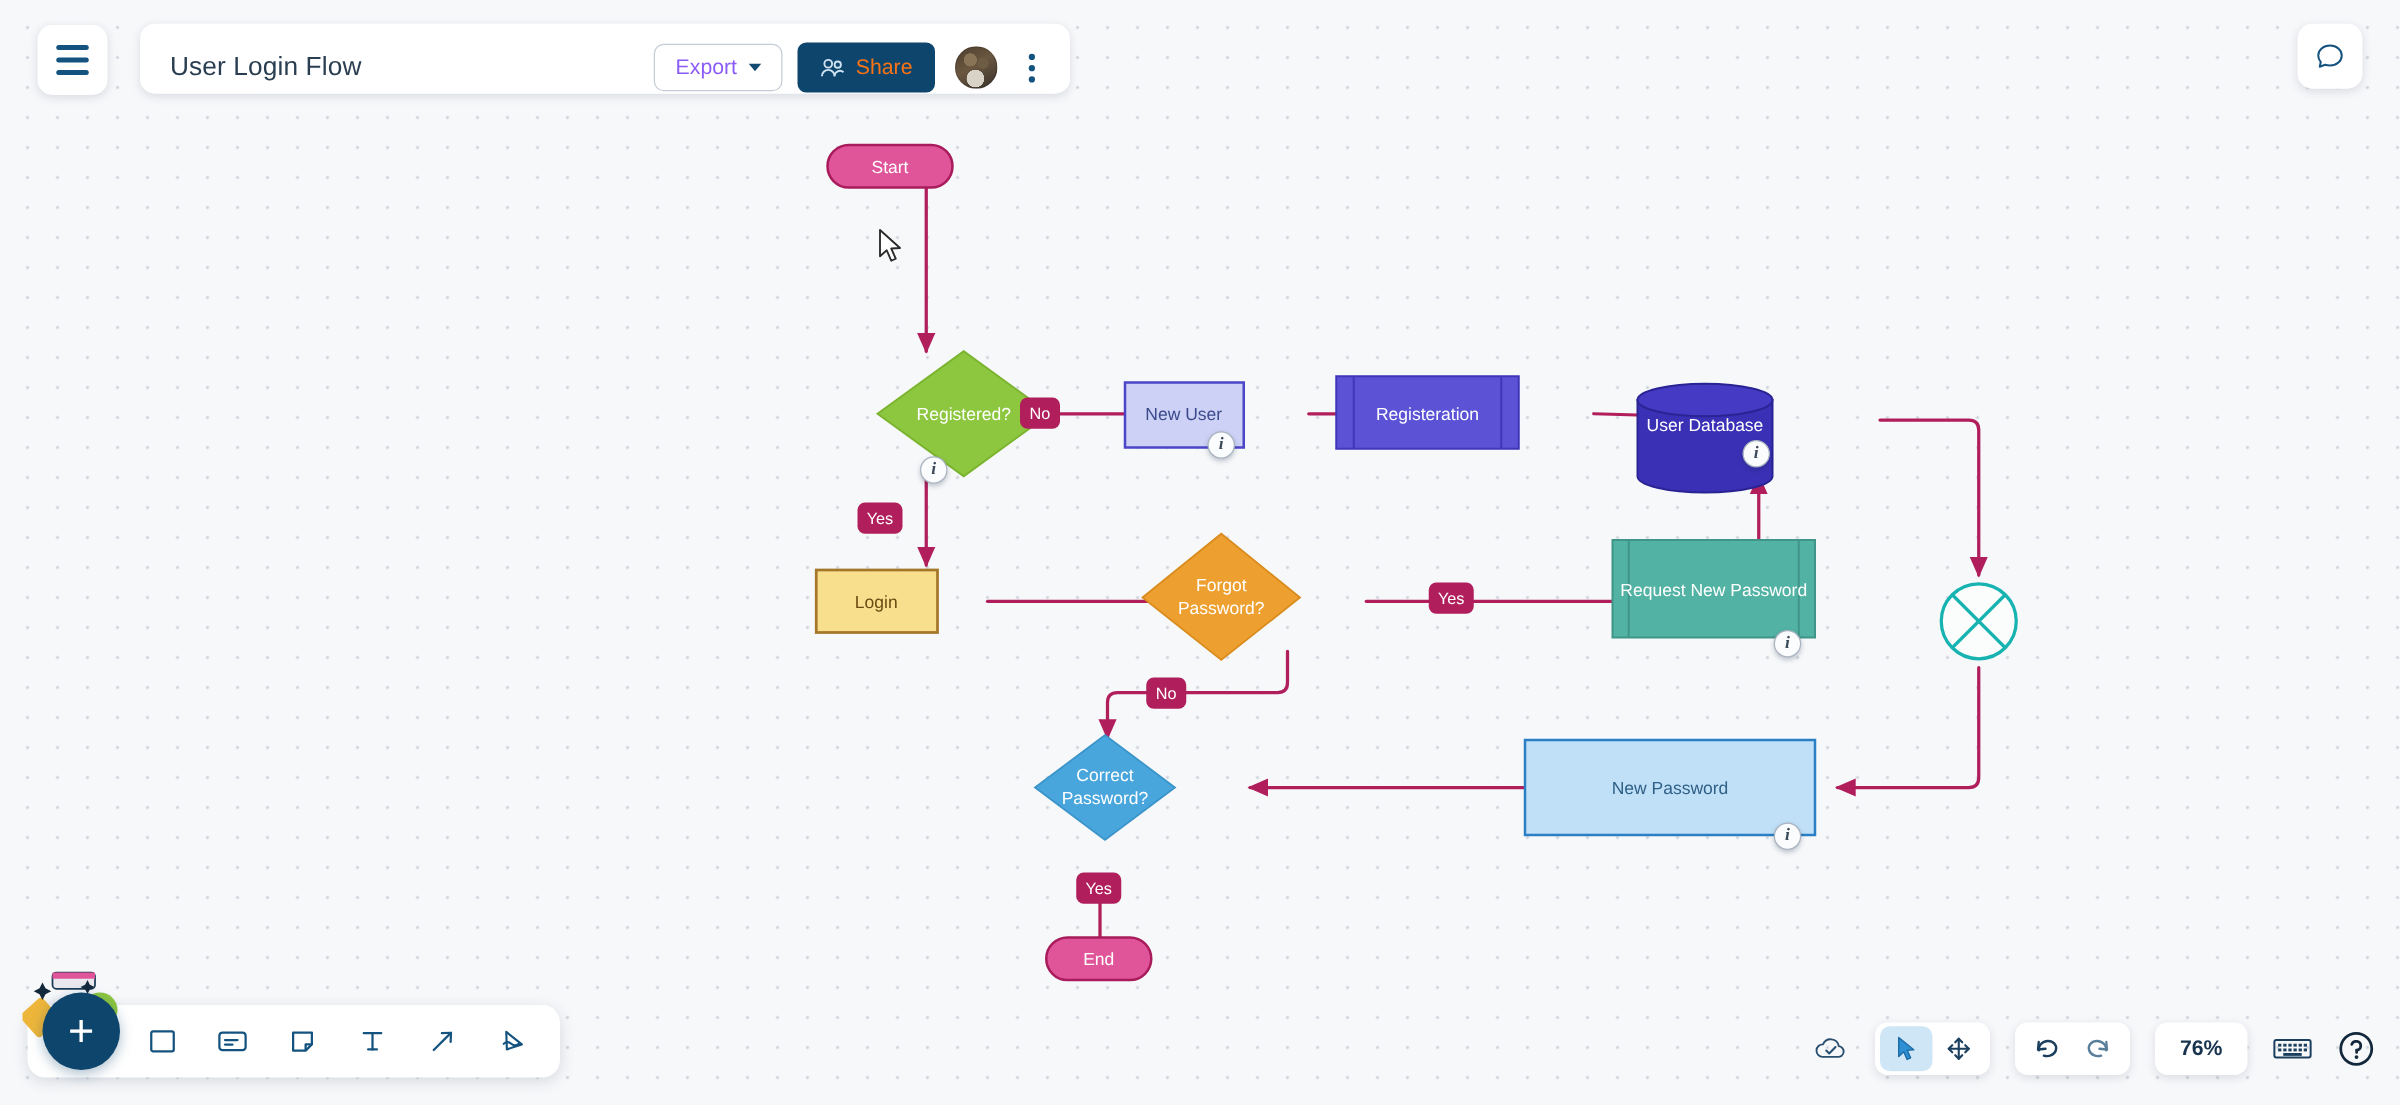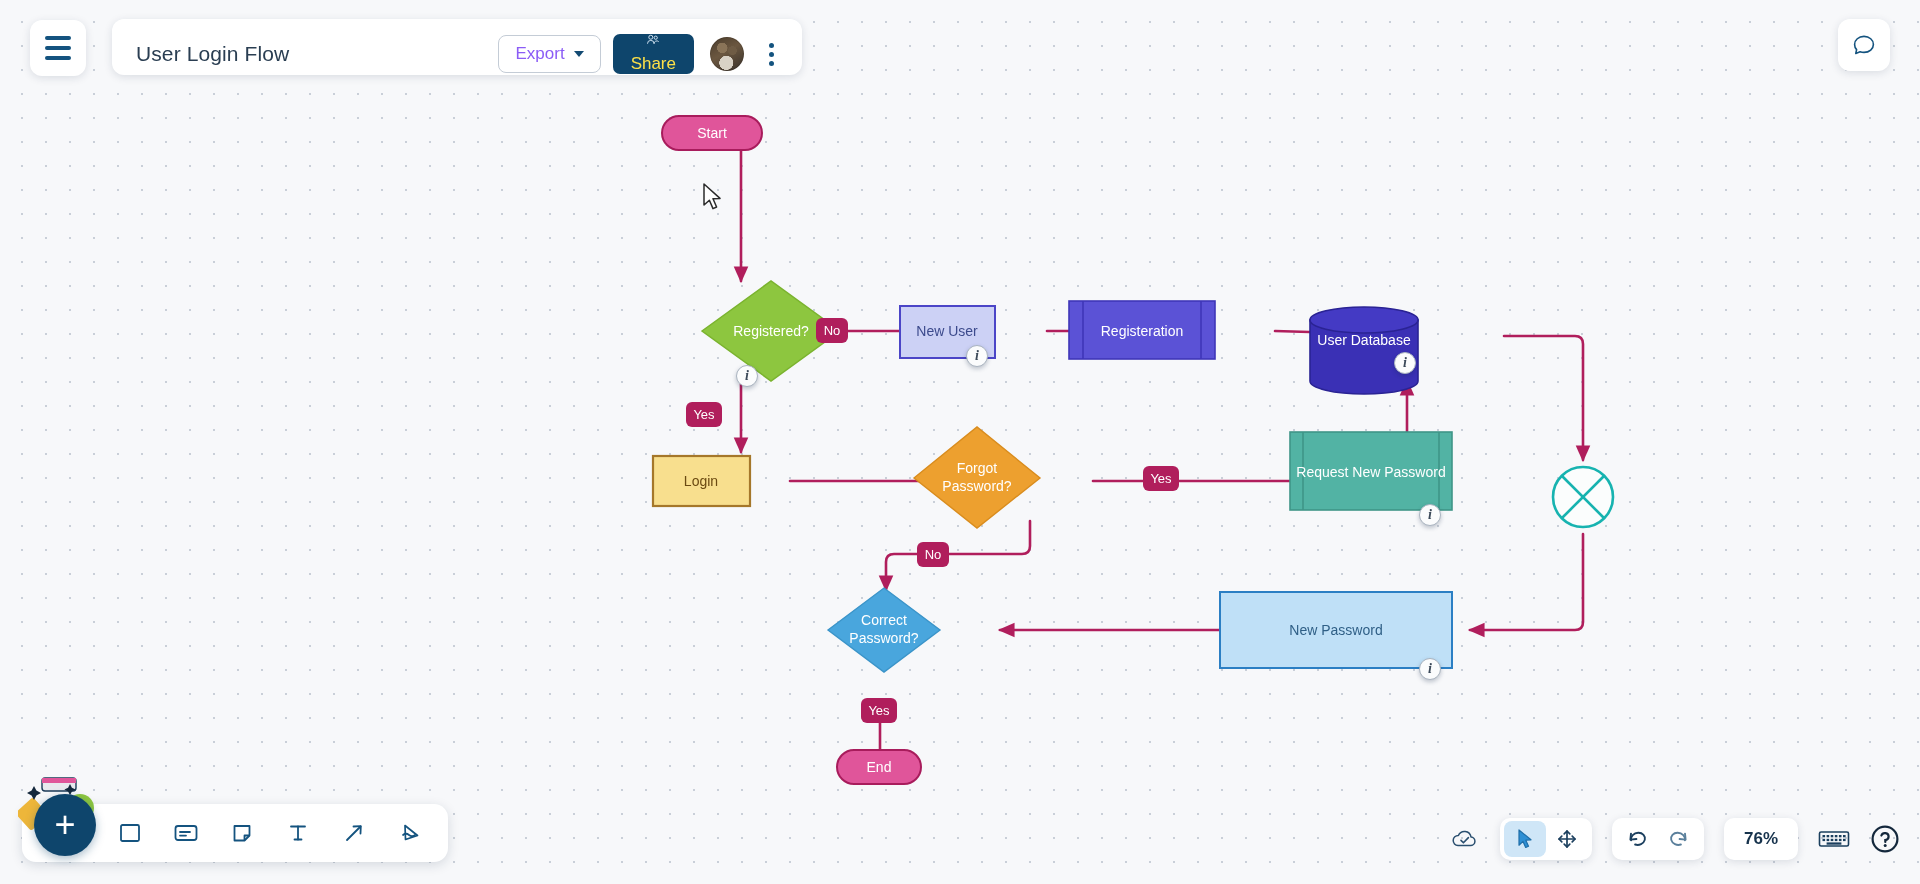--- a/index.html
+++ b/index.html
@@ -28,21 +28,21 @@
     box-shadow: 0 2px 8px rgba(20,40,70,.13);
     display: flex; flex-direction: column;
     align-items: center; justify-content: center; gap: 6px;
     cursor: pointer;
   }
   #hamburger i { display:block; width: 26px; height: 4px; border-radius: 2px; background: #14537f; }
 
   
   #headerbar {
     position: absolute; left: 112px; top: 19px;
-    height: 56px; width: 690px;
+    height: 56px; width: 744px;
     background: #ffffff; border-radius: 12px;
     box-shadow: 0 2px 8px rgba(20,40,70,.13);
     display: flex; align-items: center; padding: 14px 16px 0 24px;
   }
   #doc-title {
     font-size: 21px; color: #2a3e52; letter-spacing: .1px;
     flex: 1 1 auto; white-space: nowrap; overflow: hidden;
   }
   #export-btn {
     display: flex; align-items: center; gap: 9px;
@@ -52,22 +52,22 @@
     cursor: pointer; white-space: nowrap;
   }
   .caret-down {
     width: 0; height: 0; border-left: 5px solid transparent;
     border-right: 5px solid transparent; border-top: 6px solid #134a73;
   }
   #share-btn {
     display: flex; align-items: center; gap: 9px;
     height: 40px; padding: 0 18px; margin-left: 12px;
     border: none; border-radius: 7px;
-    background: #0e456c; color: #fde047; font-size: 17px;
-    cursor: pointer; white-space: nowrap; flex-direction: column;
+    background: #0e456c; color: #f97316; font-size: 17px;
+    cursor: pointer; white-space: nowrap;
   }
   #avatar {
     width: 34px; height: 34px; border-radius: 50%;
     margin-left: 16px; flex: none; cursor: pointer;
     background:
       radial-gradient(circle at 36% 32%, #8a7458 0 16%, transparent 17%),
       radial-gradient(circle at 66% 40%, #6f5c45 0 14%, transparent 15%),
       radial-gradient(circle at 48% 76%, #d9d2c6 0 22%, transparent 23%),
       linear-gradient(150deg, #4a3c2c 0%, #6b5740 45%, #37302a 100%);
     box-shadow: inset 0 0 0 1px rgba(0,0,0,.12);

